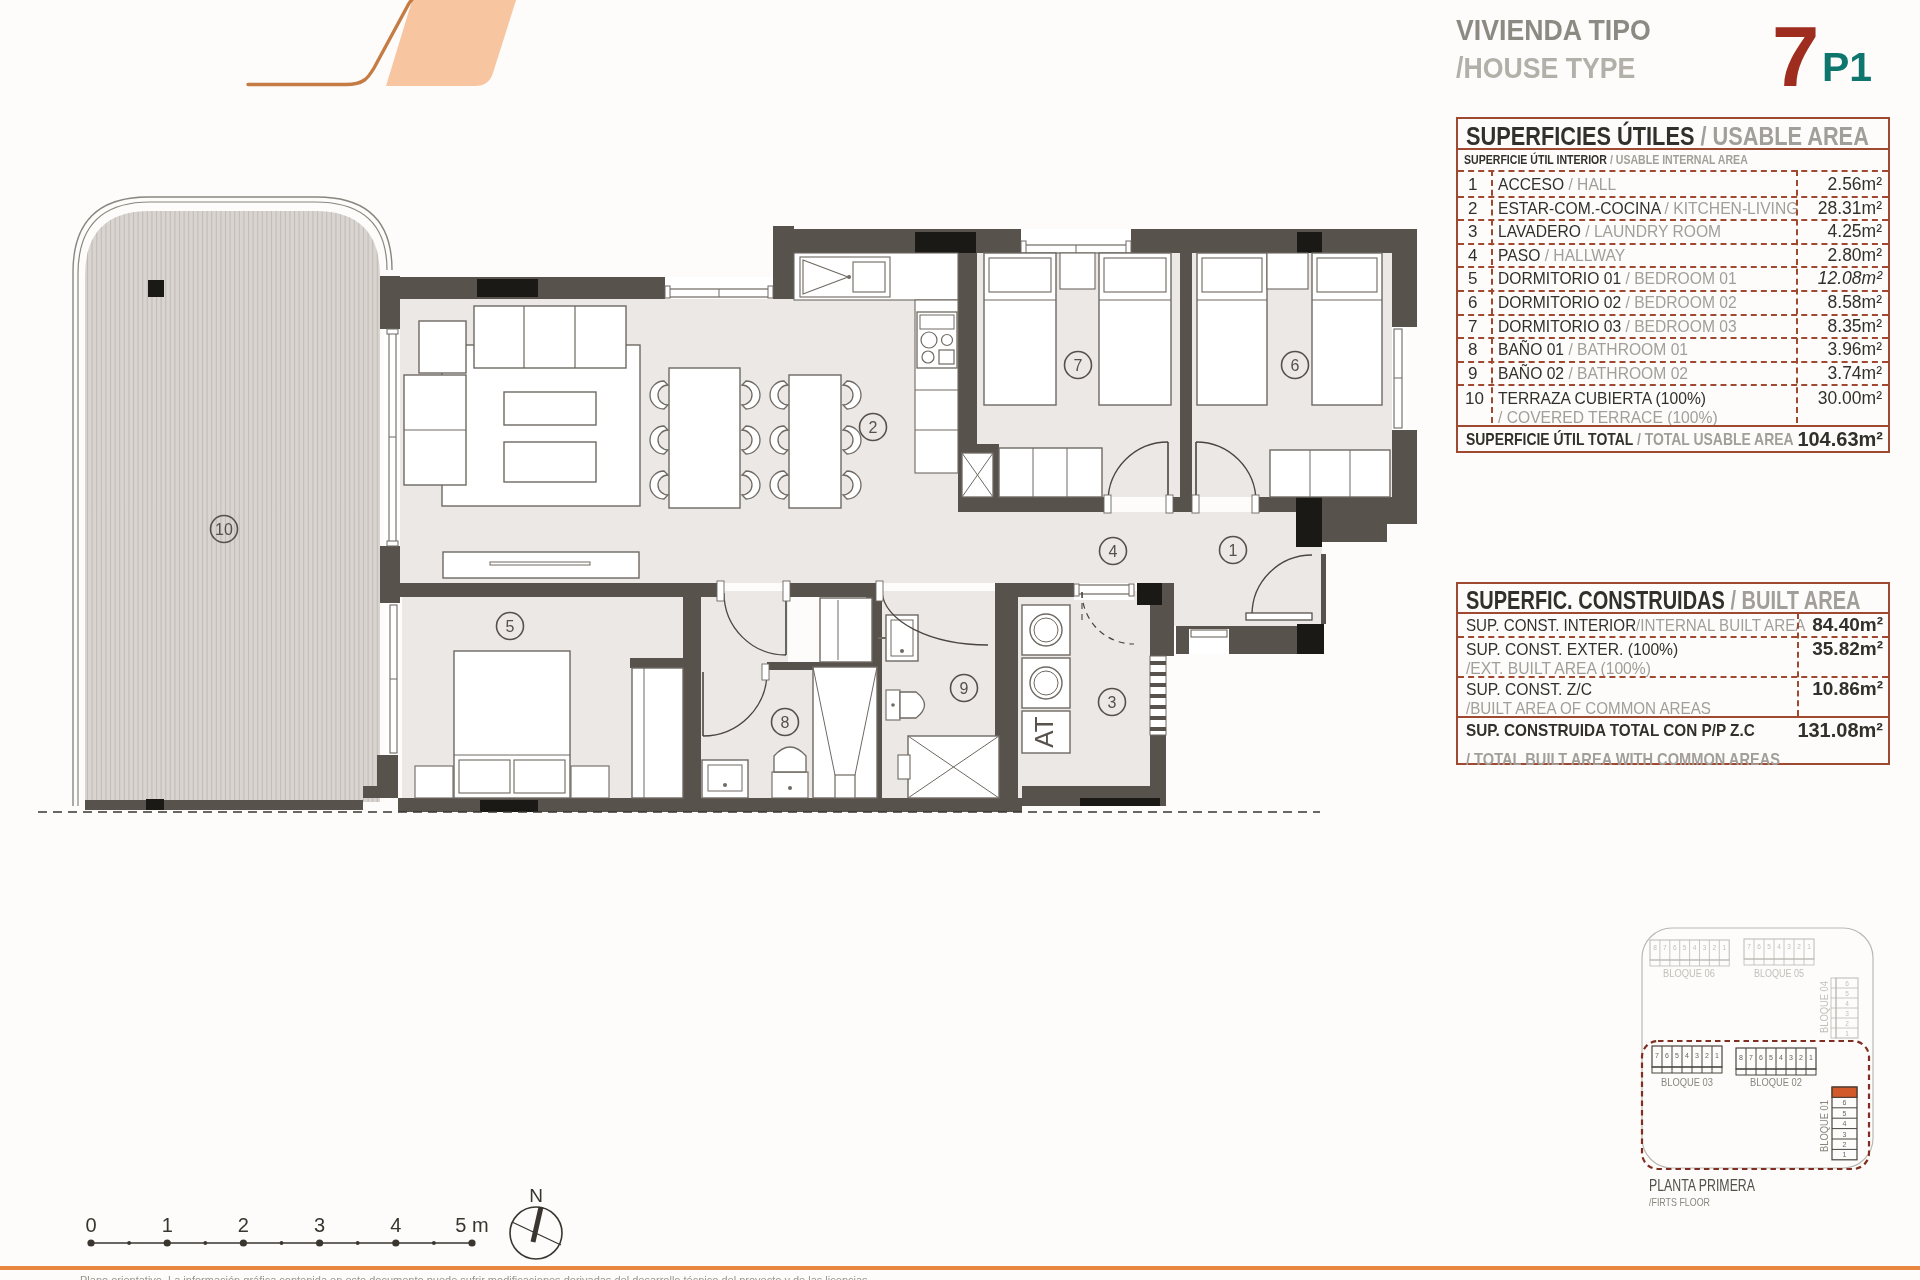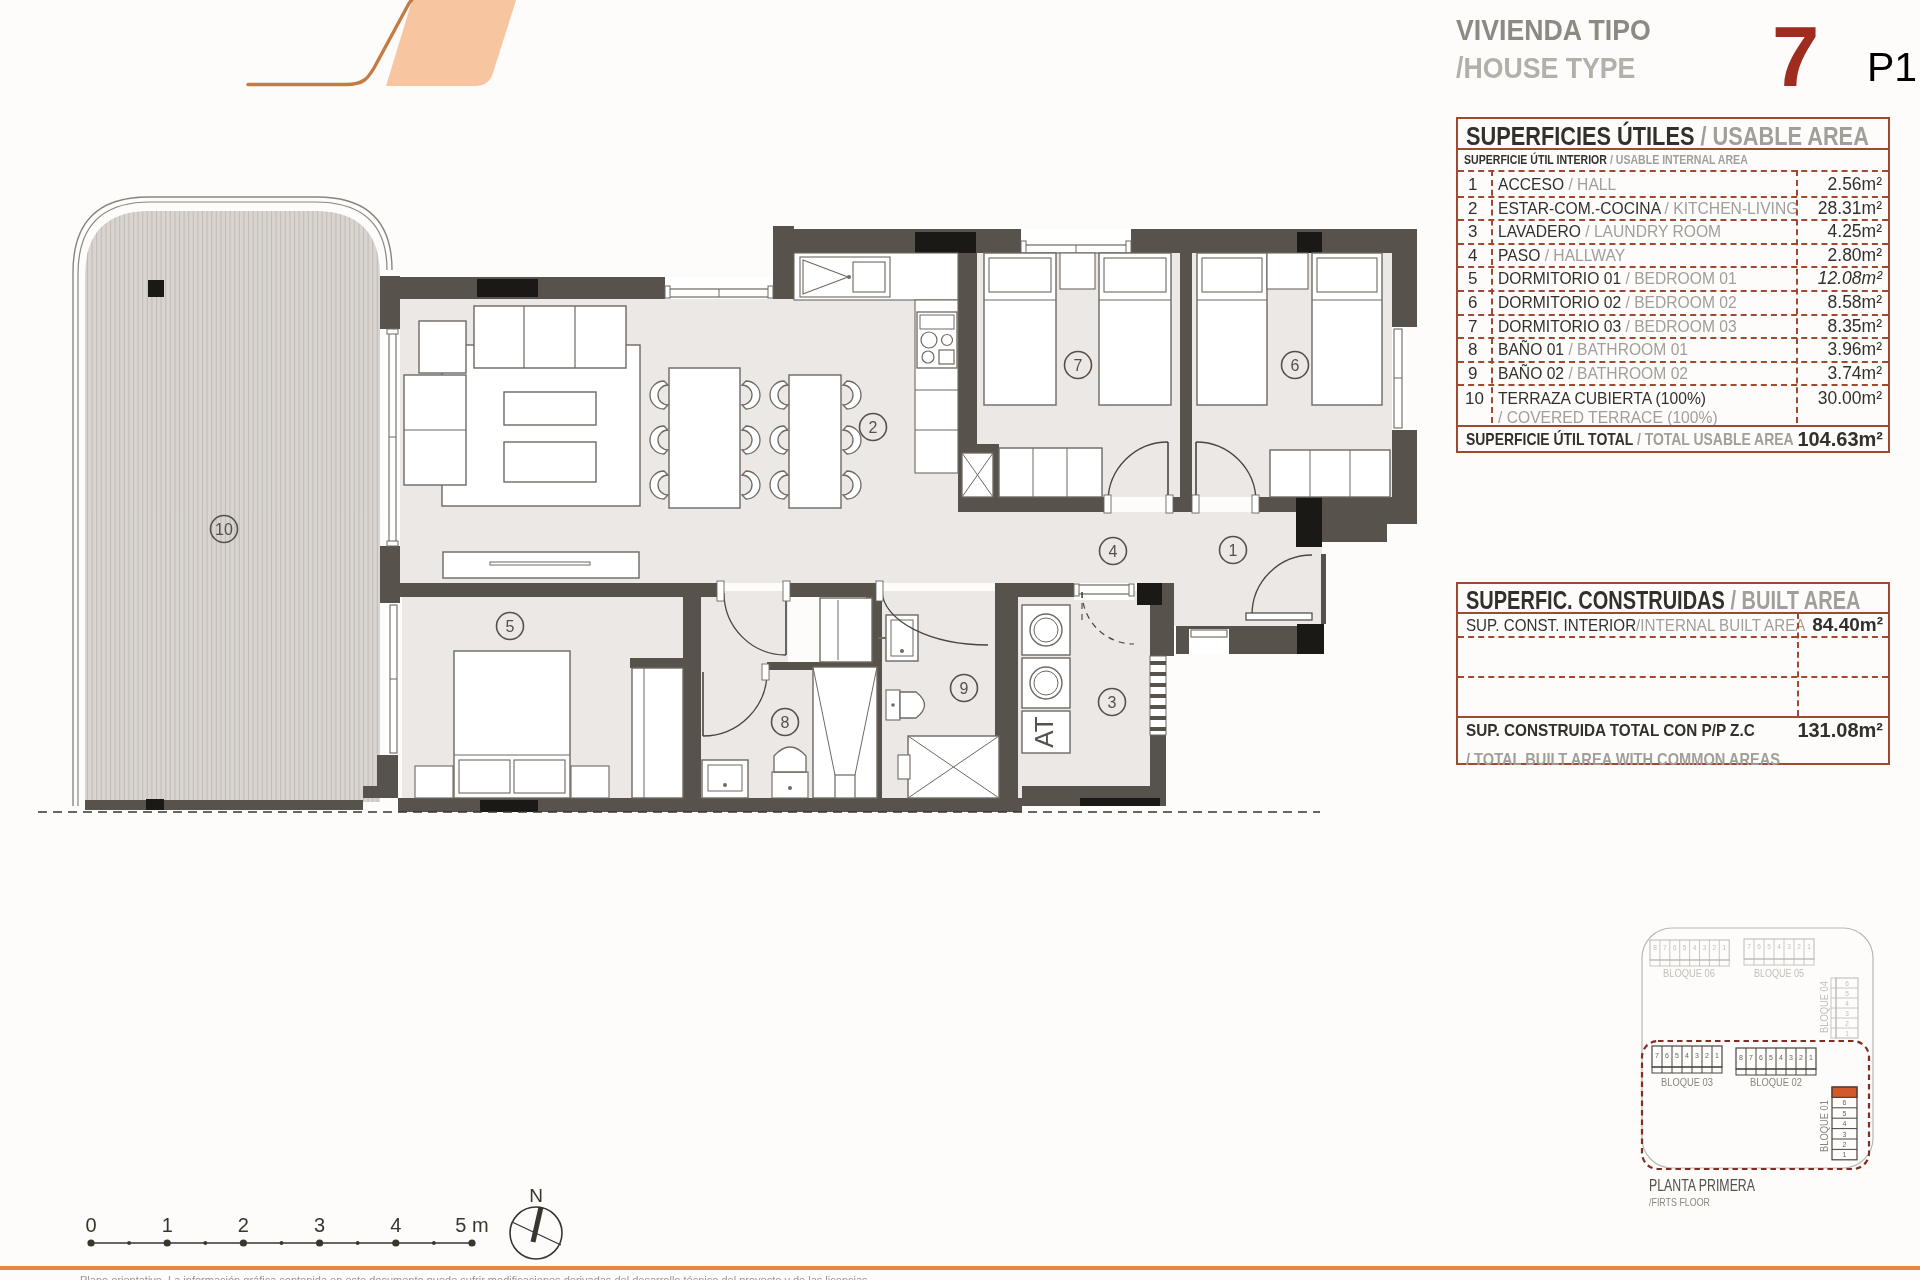--- a/index.html
+++ b/index.html
@@ -21,21 +21,21 @@
   <path d="M386,86 L475,86 Q489,86 493,73 L518,-6 L422,-6 Q414,-6 411,4 Z" fill="#f7c6a0"></path>
   <path d="M248,84.5 L346,84.5 C364,84.5 368,78 374,68 L407,7 C410,1 413,-3 419,-6" fill="none" stroke="#c57b44" stroke-width="3.4" stroke-linecap="round"></path>
 </svg>
 
 <div class="abs" style="left:1456px;top:14px;font-size:29px;font-weight:bold;color:#8d8a84;"><span class="cx" style="transform:scaleX(0.92)">VIVIENDA TIPO</span></div>
 
 <div class="abs" style="left:1456px;top:52px;font-size:29px;font-weight:bold;color:#b3afa9;"><span class="cx" style="transform:scaleX(0.92)">/HOUSE TYPE</span></div>
 
 <div class="abs" style="left:1772px;top:8px;font-size:85px;font-weight:bold;color:#9e2c1f;">7</div>
 
-<div class="abs" style="left:1822px;top:44px;font-size:41px;font-weight:normal;color:#000000;margin-left:45px;">P1</div>
+<div class="abs" style="left:1822px;top:44px;font-size:41px;font-weight:bold;color:#0f766e;">P1</div>
 
 <div class="tbl" style="left:1456px;top:117px;width:434px;height:336px;">
 
 <div class="abs" style="left:8px;top:3px;font-size:25px;font-weight:bold;"><span class="cx" style="transform:scaleX(0.87)"><span class="blk">SUPERFICIES ÚTILES</span> <span class="gry">/ USABLE AREA</span></span></div>
 <div class="solidline" style="top:29px;"></div>
 
 <div class="abs" style="left:6px;top:34px;font-size:12px;font-weight:bold;"><span class="cx" style="transform:scaleX(0.88)"><span class="blk">SUPERFICIE ÚTIL INTERIOR</span> <span class="gry">/ USABLE INTERNAL AREA</span></span></div>
 <div class="rowline" style="top:51px;"></div>
 
 <div class="abs" style="left:0;top:53.0px;width:430px;height:23.6px;">
@@ -123,22 +123,32 @@
 
 <div class="abs" style="left:8px;top:2px;font-size:25px;font-weight:bold;"><span class="cx" style="transform:scaleX(0.80)"><span class="blk">SUPERFIC. CONSTRUIDAS</span> <span class="gry">/ BUILT AREA</span></span></div>
 <div class="solidline" style="top:28px;"></div>
 
 <div class="abs" style="left:0;top:31px;width:430px;height:22px;">
       <span class="abs" style="left:8px;top:1px;font-size:16.5px;"><span class="cx" style="transform:scaleX(0.92)"><span class="blk">SUP. CONST. INTERIOR</span><span class="gry">/INTERNAL BUILT AREA</span></span></span>
       <span class="abs blk" style="right:5px;top:-1px;font-size:19px;font-weight:bold;">84.40m²</span>
     </div>
 <div class="rowline" style="top:52px;"></div>
 
+<div class="abs" style="left:0;top:55px;width:430px;height:38px;">
+      <span class="abs blk" style="left:8px;top:1px;font-size:16.5px;"><span class="cx" style="transform:scaleX(0.95)">SUP. CONST. EXTER. (100%)</span></span>
+      <span class="abs gry" style="left:8px;top:20px;font-size:16.5px;"><span class="cx" style="transform:scaleX(0.95)">/EXT. BUILT AREA (100%)</span></span>
+      <span class="abs blk" style="right:5px;top:-1px;font-size:19px;font-weight:bold;">35.82m²</span>
+    </div>
 <div class="rowline" style="top:92px;"></div>
 
+<div class="abs" style="left:0;top:95px;width:430px;height:38px;">
+      <span class="abs blk" style="left:8px;top:1px;font-size:16.5px;"><span class="cx" style="transform:scaleX(0.95)">SUP. CONST. Z/C</span></span>
+      <span class="abs gry" style="left:8px;top:20px;font-size:16.5px;"><span class="cx" style="transform:scaleX(0.92)">/BUILT AREA OF COMMON AREAS</span></span>
+      <span class="abs blk" style="right:5px;top:-1px;font-size:19px;font-weight:bold;">10.86m²</span>
+    </div>
 <div class="solidline" style="top:132px;"></div>
 
 <div class="abs" style="left:0;top:136px;width:430px;height:44px;">
       <span class="abs blk" style="left:8px;top:1px;font-size:17px;font-weight:bold;"><span class="cx" style="transform:scaleX(0.90)">SUP. CONSTRUIDA TOTAL CON P/P Z.C</span></span>
       <span class="abs gry" style="left:8px;top:30px;font-size:17px;font-weight:bold;"><span class="cx" style="transform:scaleX(0.86)">/ TOTAL BUILT AREA WITH COMMON AREAS</span></span>
       <span class="abs blk" style="right:5px;top:-1px;font-size:20px;font-weight:bold;">131.08m²</span>
     </div>
 
 <div class="vdash" style="left:339px;top:29px;height:103px;"></div>
 </div>

